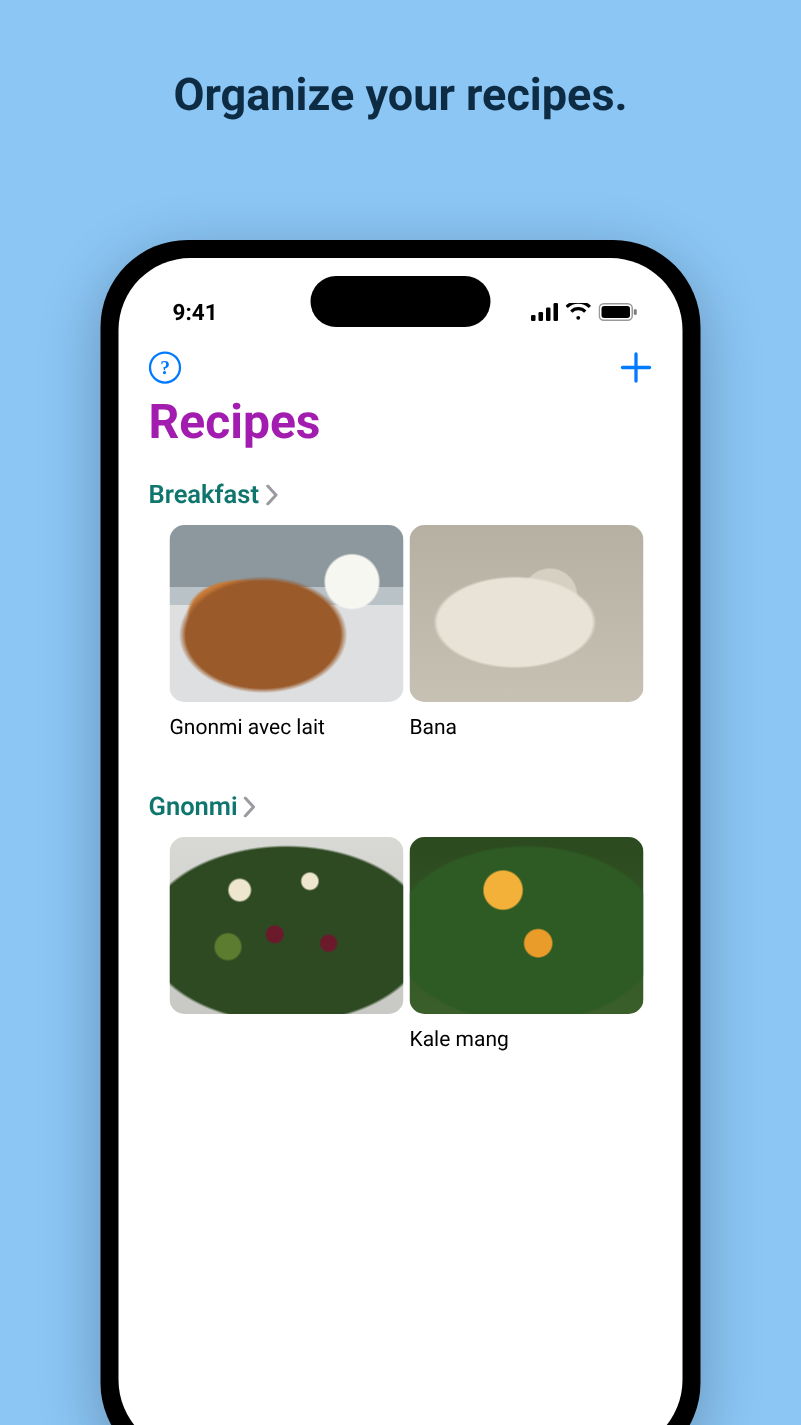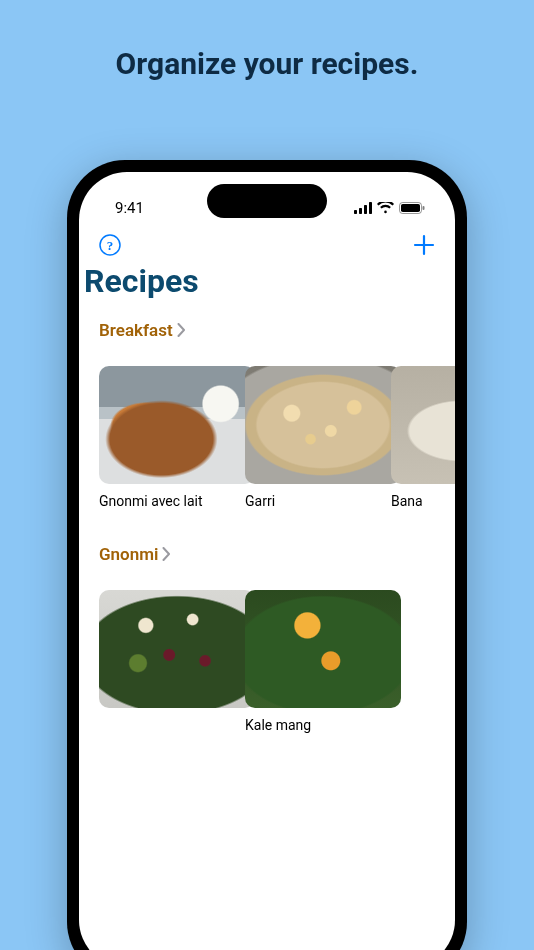--- a/index.html
+++ b/index.html
@@ -51,21 +51,21 @@
       border-radius: 20px;
       z-index: 10;
     }
     .status-bar {
       display: flex;
       justify-content: space-between;
       align-items: center;
       padding: 18px 30px 0 36px;
       height: 54px;
       font-size: 15px;
-      font-weight: 400;
+      font-weight: 700;
       color: #000;
     }
     .status-right { display: flex; align-items: center; gap: 5px; }
     .nav-bar {
       display: flex;
       justify-content: space-between;
       align-items: center;
       padding: 8px 20px 4px 20px;
     }
     .help-icon {
@@ -74,46 +74,47 @@
       color: #007aff;
     }
     .add-icon {
       width: 22px; height: 22px;
       display: flex; align-items: center; justify-content: center;
       color: #007aff;
     }
     .page-title {
       font-size: 32px;
       font-weight: 700;
-      color: #0c4a6e;
-      padding: 2px 20px 12px 5px;
+      color: #a21caf;
+      padding: 2px 20px 12px 20px;
     }
     .content { flex: 1; overflow: hidden; }
     .section { margin-bottom: 8px; }
     .section-header {
       display: flex;
       align-items: center;
       gap: 4px;
-      padding: 8px 20px 26px 20px;
+      padding: 8px 20px 10px 20px;
       font-size: 17px;
       font-weight: 600;
-      color: #a16207;
+      color: #0f766e;
     }
     .section-header .chev { color: #9a9aa0; display: flex; align-items: center; }
     .recipe-row {
       display: flex;
       gap: 14px;
       padding: 0 0 0 20px;
       overflow: hidden;
     }
     .recipe-card {
       width: 132px;
       flex-shrink: 0;
       display: flex;
       flex-direction: column;
+      margin-left: 14px;
     }
     .recipe-img {
       width: 156px;
       height: 118px;
       border-radius: 10px;
       overflow: hidden;
       position: relative;
     }
     .recipe-label {
       font-size: 14px;
@@ -243,24 +244,20 @@
                 <path d="M1.5 1l5.5 6-5.5 6" stroke="#9a9aa0" stroke-width="2" fill="none" stroke-linecap="round" stroke-linejoin="round"></path>
               </svg>
           </span>
         </div>
         <div class="recipe-row">
           <div class="recipe-card">
             <div class="recipe-img thumb-gnonmi"></div>
             <div class="recipe-label">Gnonmi avec lait</div>
           </div>
           <div class="recipe-card">
-            <div class="recipe-img thumb-garri"></div>
-            <div class="recipe-label">Garri</div>
-          </div>
-          <div class="recipe-card">
             <div class="recipe-img thumb-bana"></div>
             <div class="recipe-label">Bana</div>
           </div>
         </div>
       </div>
 
       <div class="section">
         <div class="section-header">
           <span>Gnonmi</span>
           <span class="chev">

